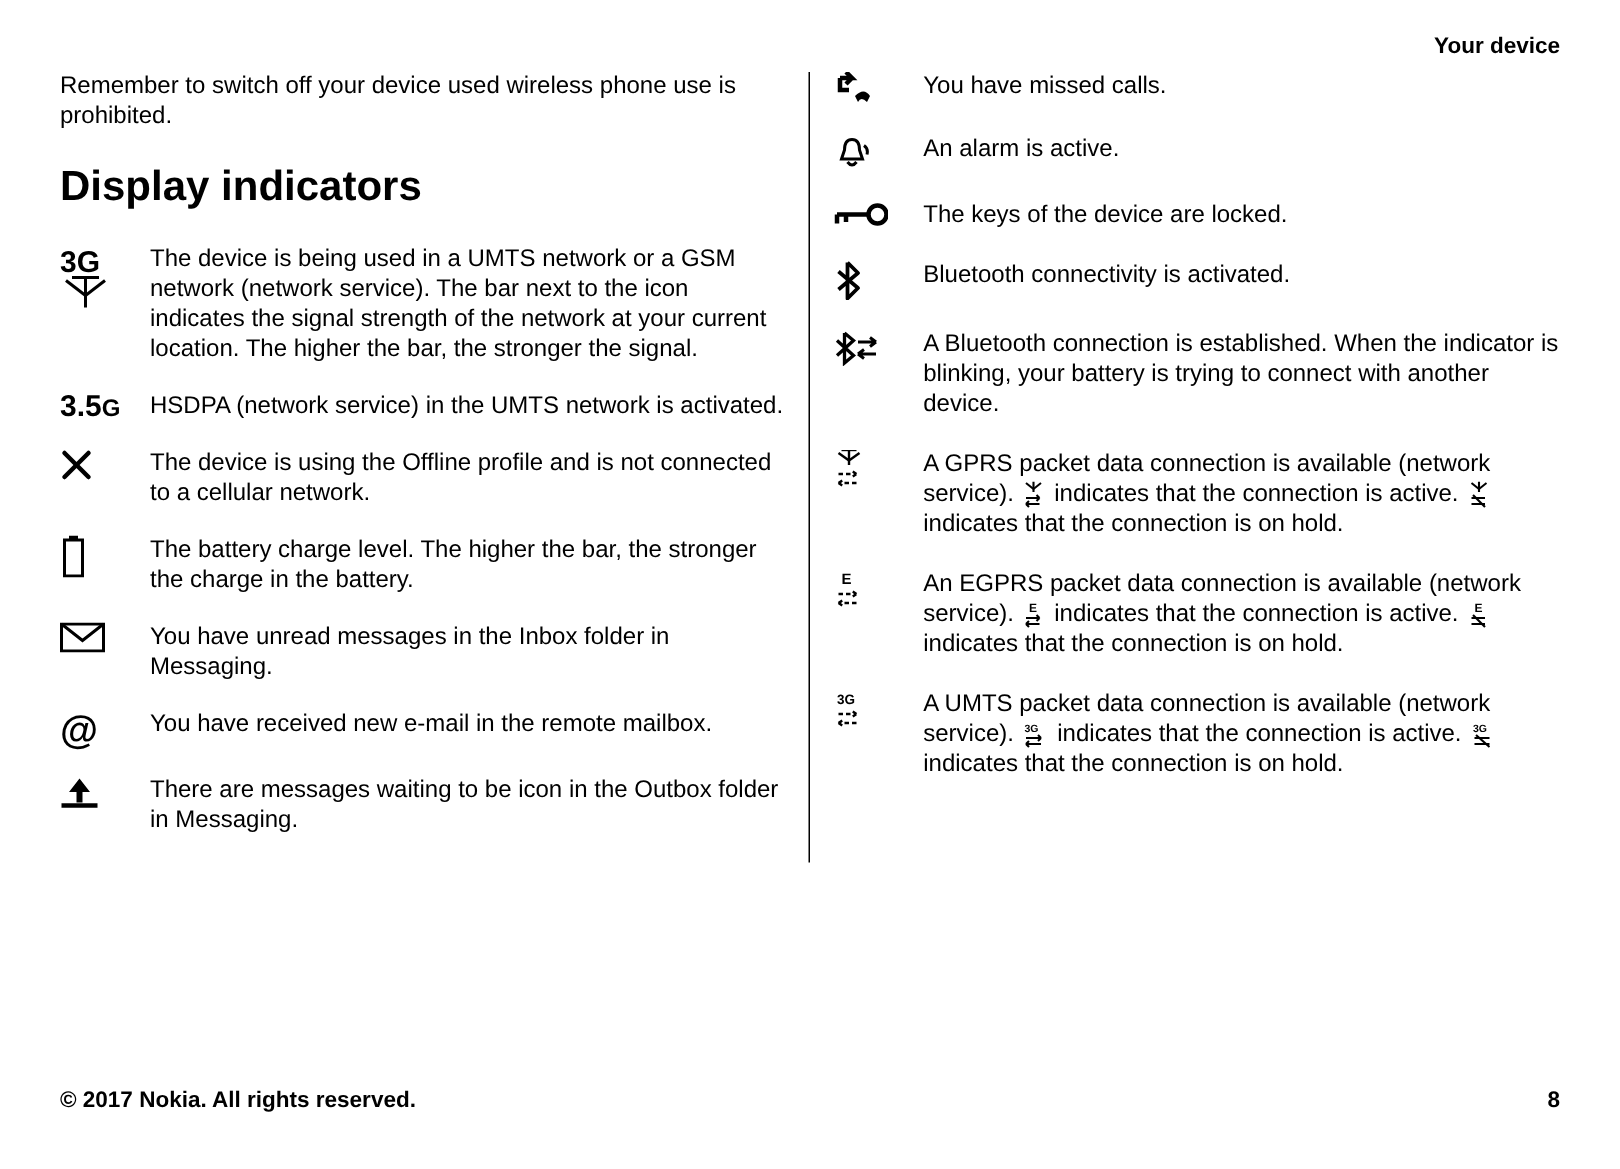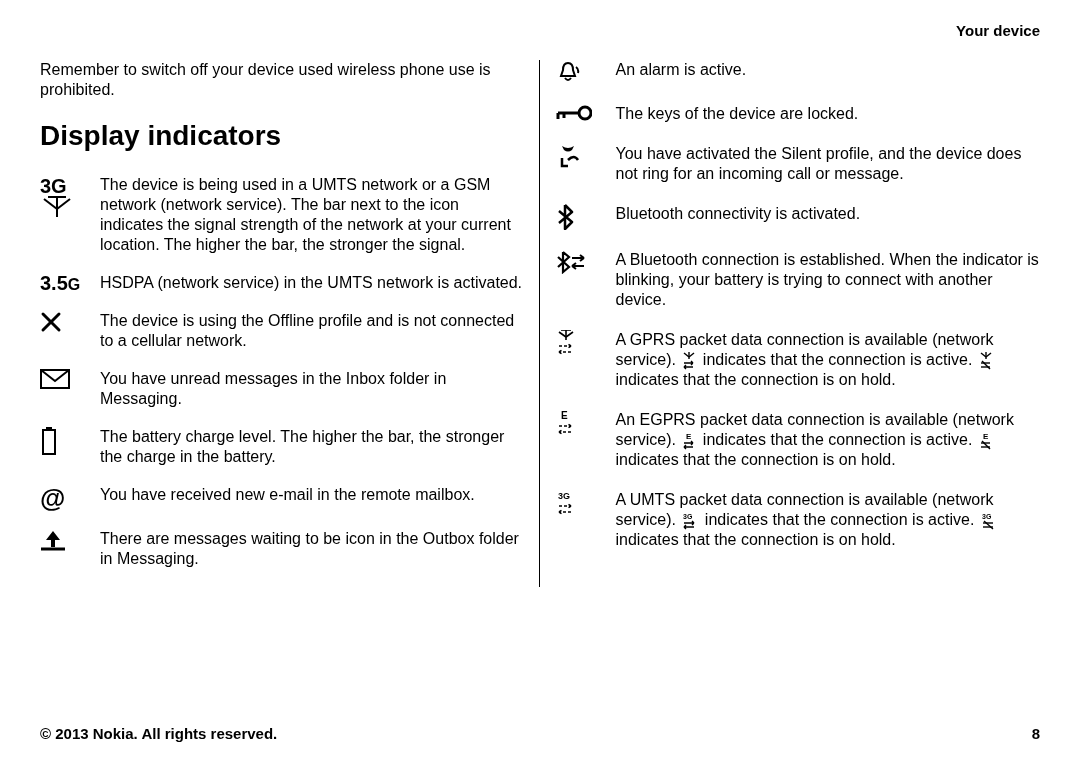--- a/index.html
+++ b/index.html
@@ -6,21 +6,21 @@
     margin: 0;
     padding: 0;
     background: #fff;
     font-family: Arial, Helvetica, sans-serif;
     color: #000;
   }
   .page {
     width: 1080px;
     height: 762px;
     box-sizing: border-box;
-    padding: 46px 40px 20px 40px;
+    padding: 34px 40px 20px 40px;
     position: relative;
   }
   .header-right {
     position: absolute;
     top: 22px;
     right: 40px;
     font-weight: bold;
     font-size: 15px;
   }
   .columns {
@@ -134,58 +134,68 @@
               <line x1="3" y1="3" x2="19" y2="19"></line>
               <line x1="19" y1="3" x2="3" y2="19"></line>
             </g>
           </svg>
         </div>
         <div class="desc">The device is using the Offline profile and is not connected to a cellular network.</div>
       </div>
 
       <div class="row">
         <div class="icon-cell">
+          <svg width="18" height="28" viewBox="0 0 18 28">
+            <rect x="6" y="0" width="6" height="3" fill="#000"></rect>
+            <rect x="3" y="3" width="12" height="24" fill="none" stroke="#000" stroke-width="2"></rect>
+          </svg>
+        </div>
+        <div class="desc">The battery charge level. The higher the bar, the stronger the charge in the battery.</div>
+      </div>
+
+      <div class="row">
+        <div class="icon-cell">
           <svg width="30" height="20" viewBox="0 0 30 20">
             <rect x="1" y="1" width="28" height="18" fill="none" stroke="#000" stroke-width="2"></rect>
             <polyline points="1,1 15,12 29,1" fill="none" stroke="#000" stroke-width="2"></polyline>
           </svg>
         </div>
         <div class="desc">You have unread messages in the Inbox folder in Messaging.</div>
       </div>
 
       <div class="row">
         <div class="icon-cell">
-          <svg width="18" height="28" viewBox="0 0 18 28">
-            <rect x="6" y="0" width="6" height="3" fill="#000"></rect>
-            <rect x="3" y="3" width="12" height="24" fill="none" stroke="#000" stroke-width="2"></rect>
-          </svg>
-        </div>
-        <div class="desc">The battery charge level. The higher the bar, the stronger the charge in the battery.</div>
-      </div>
-
-      <div class="row">
-        <div class="icon-cell">
           <span class="txt-icon" style="font-size:26px; font-weight:bold;">@</span>
         </div>
         <div class="desc">You have received new e-mail in the remote mailbox.</div>
       </div>
 
       <div class="row">
         <div class="icon-cell">
           <svg width="26" height="22" viewBox="0 0 26 22">
             <line x1="1" y1="20" x2="25" y2="20" stroke="#000" stroke-width="3"></line>
             <polygon points="13,2 20,11 15,11 15,18 11,18 11,11 6,11" fill="#000"></polygon>
           </svg>
         </div>
         <div class="desc">There are messages waiting to be icon in the Outbox folder in Messaging.</div>
       </div>
     </div>
 
     <div class="col col-right">
 
+      <div class="row">
+        <div class="icon-cell">
+          <svg width="26" height="22" viewBox="0 0 26 22">
+            <path d="M4 4 L4 12 L10 12" fill="none" stroke="#000" stroke-width="3"></path>
+            <path d="M4 4 L12 4 L8 0 M12 4 L8 8" fill="none" stroke="#000" stroke-width="3"></path>
+            <path d="M14 16 Q20 10 24 16 L22 20 Q18 16 16 20 Z" fill="#000"></path>
+          </svg>
+        </div>
+        <div class="desc">You have missed calls.</div>
+      </div>
 
       <div class="row">
         <div class="icon-cell">
           <svg width="24" height="24" viewBox="0 0 24 24">
             <path d="M12 3 Q7 3 7 10 L5 16 L19 16 L17 10 Q17 3 12 3 Z" fill="none" stroke="#000" stroke-width="2"></path>
             <path d="M9 18 Q12 22 15 18" fill="none" stroke="#000" stroke-width="2"></path>
             <path d="M20 7 Q23 9 22 13" fill="none" stroke="#000" stroke-width="2"></path>
           </svg>
         </div>
         <div class="desc">An alarm is active.</div>
@@ -196,30 +206,20 @@
           <svg width="36" height="18" viewBox="0 0 36 18">
             <line x1="2" y1="9" x2="24" y2="9" stroke="#000" stroke-width="3"></line>
             <line x1="2" y1="9" x2="2" y2="15" stroke="#000" stroke-width="3"></line>
             <line x1="8" y1="9" x2="8" y2="14" stroke="#000" stroke-width="3"></line>
             <circle cx="29" cy="9" r="6" fill="none" stroke="#000" stroke-width="3"></circle>
           </svg>
         </div>
         <div class="desc">The keys of the device are locked.</div>
       </div>
 
-      <div class="row">
-        <div class="icon-cell">
-          <svg width="24" height="24" viewBox="0 0 24 24">
-            <path d="M6 2 Q12 6 18 2 L16 6 Q12 9 8 6 Z" fill="#000"></path>
-            <path d="M6 14 L6 22 L12 22" fill="none" stroke="#000" stroke-width="2.5"></path>
-            <path d="M12 16 Q18 10 22 16" fill="none" stroke="#000" stroke-width="2.5"></path>
-          </svg>
-        </div>
-        <div class="desc">You have activated the Silent profile, and the device does not ring for an incoming call or message.</div>
-      </div>
 
       <div class="row">
         <div class="icon-cell">
           <svg width="18" height="26" viewBox="0 0 18 26">
             <path d="M9 1 L9 25 L16 18 L3 7 M9 1 L16 8 L3 19" fill="none" stroke="#000" stroke-width="2.5" stroke-linejoin="round"></path>
           </svg>
         </div>
         <div class="desc">Bluetooth connectivity is activated.</div>
       </div>
 
@@ -348,16 +348,16 @@
               </svg>
           </span>
           <span> indicates that the connection is on hold.</span>
         </div>
       </div>
 
     </div>
   </div>
 
   <div class="footer">
-    <span>© 2013 Nokia. All rights reserved.</span>
+    <span>© 2017 Nokia. All rights reserved.</span>
     <span>8</span>
   </div>
 </div>
 
 </body></html>

